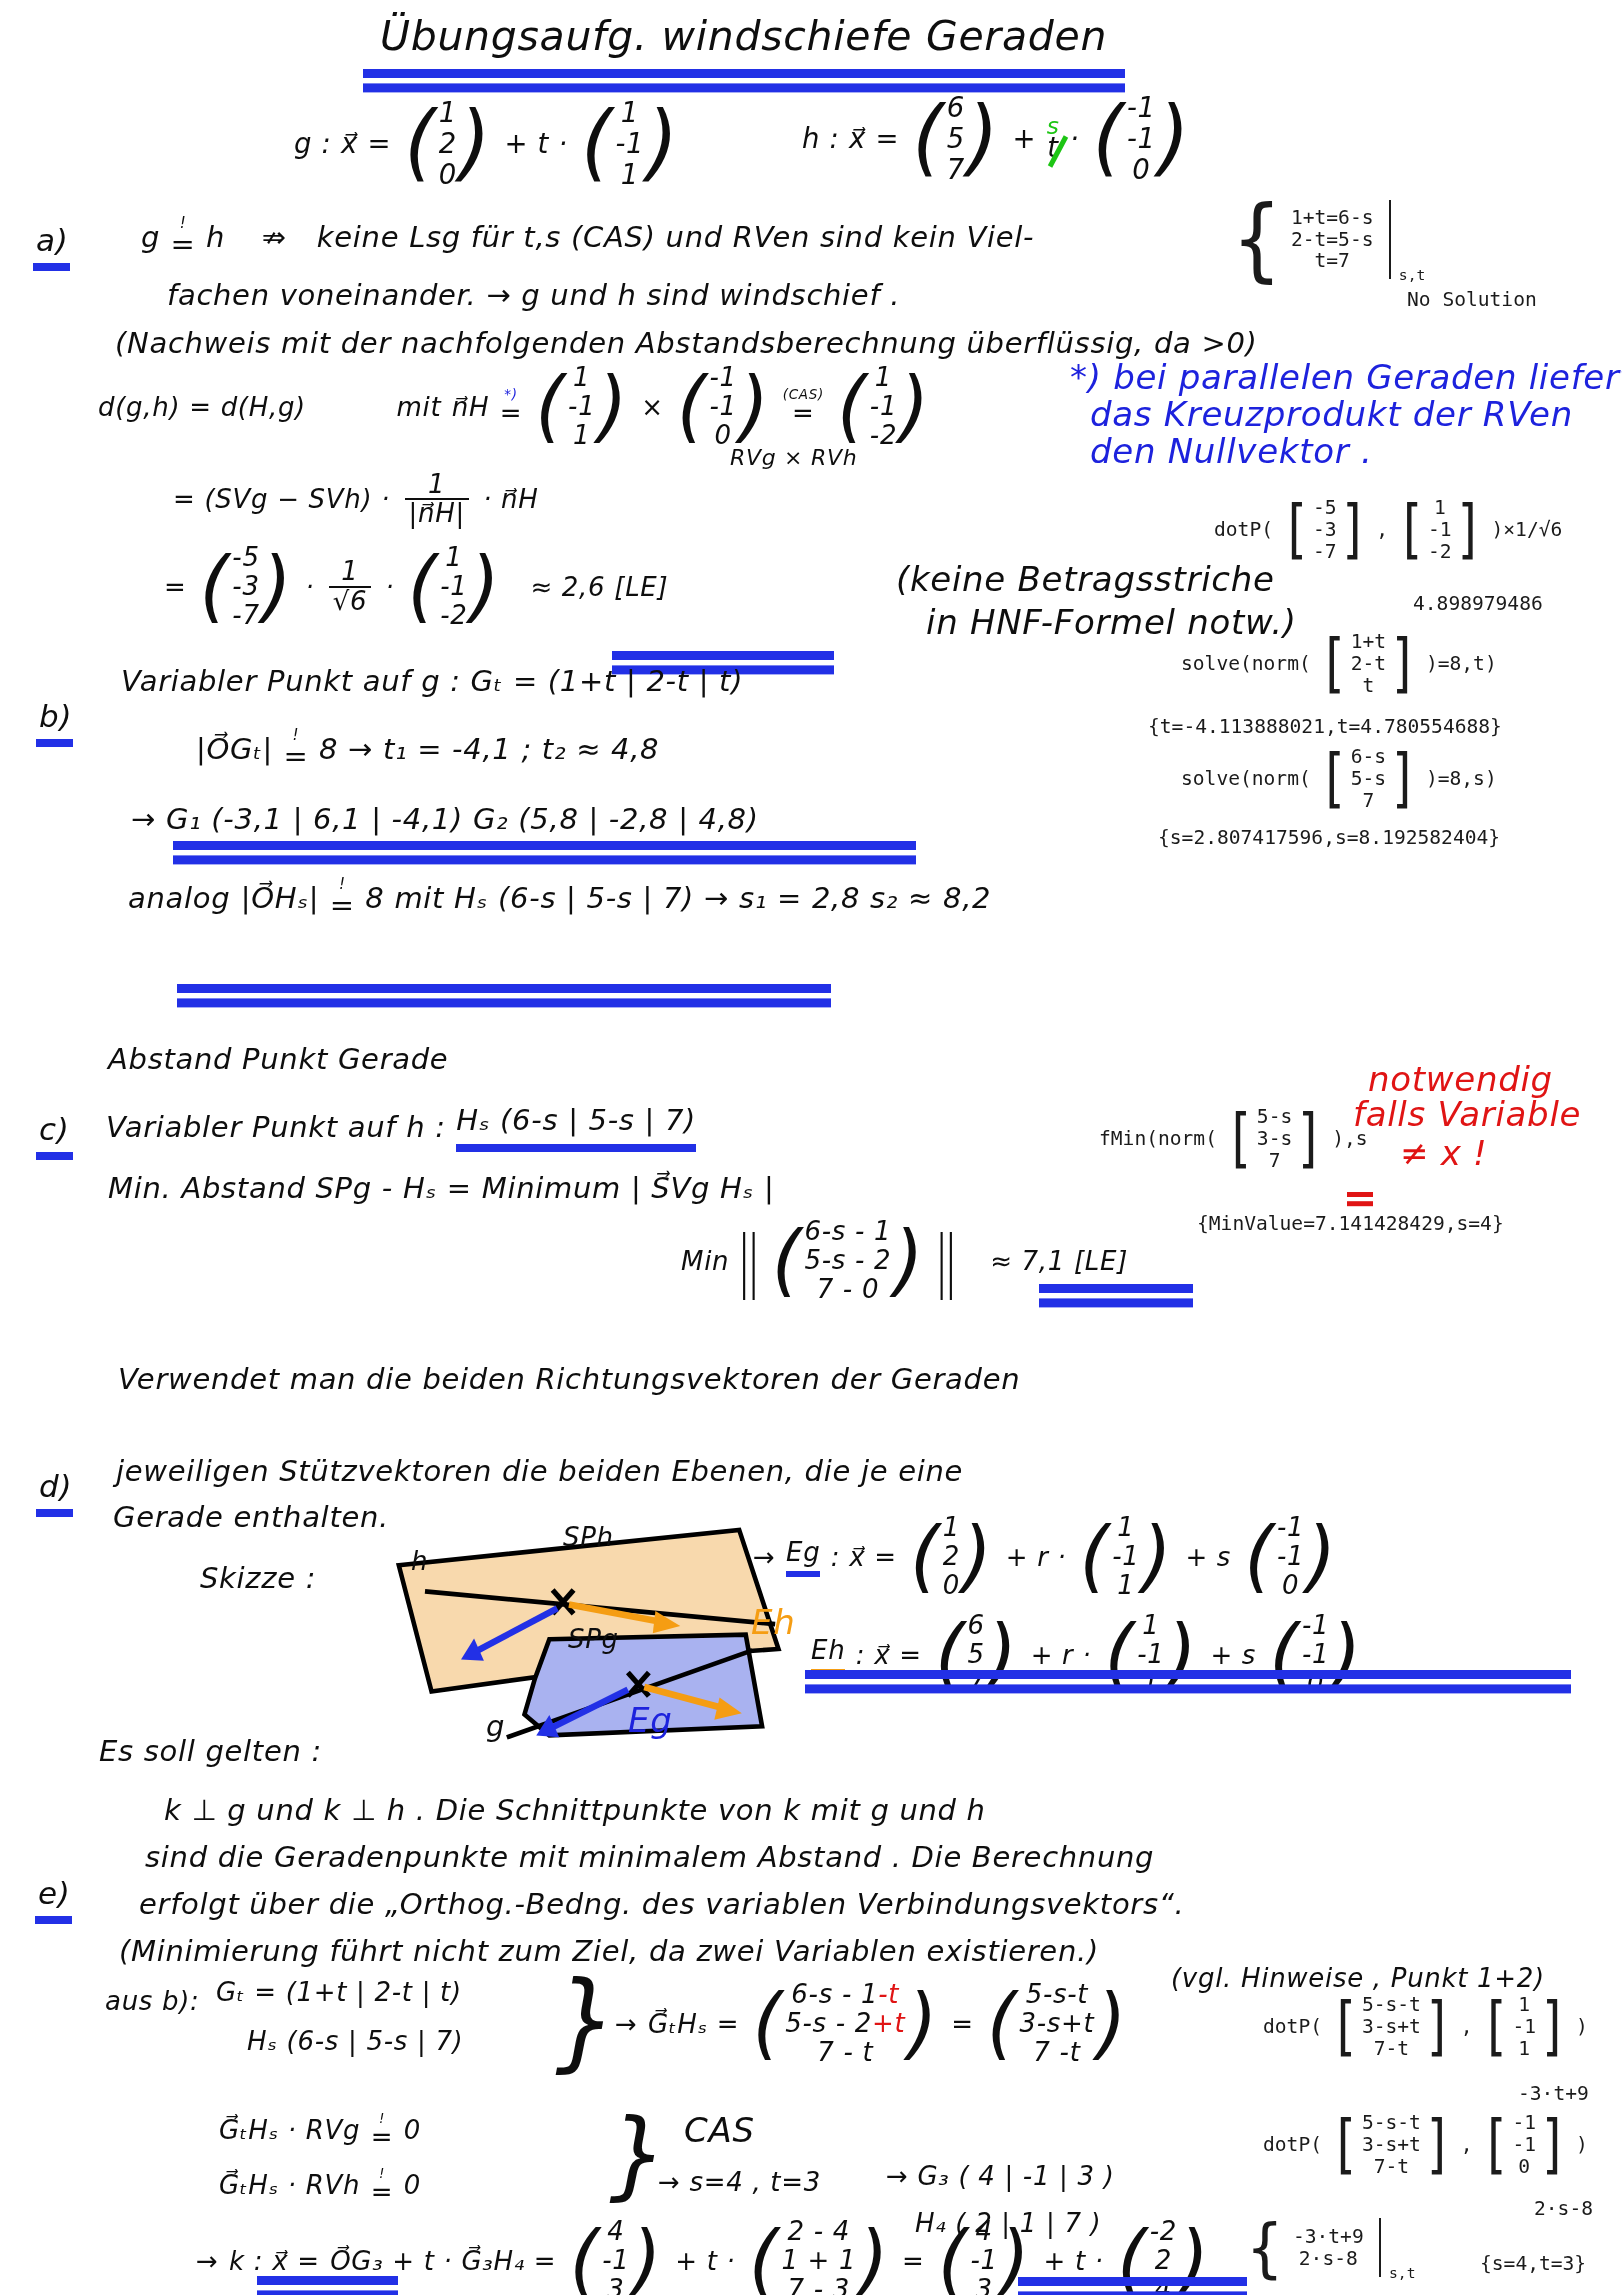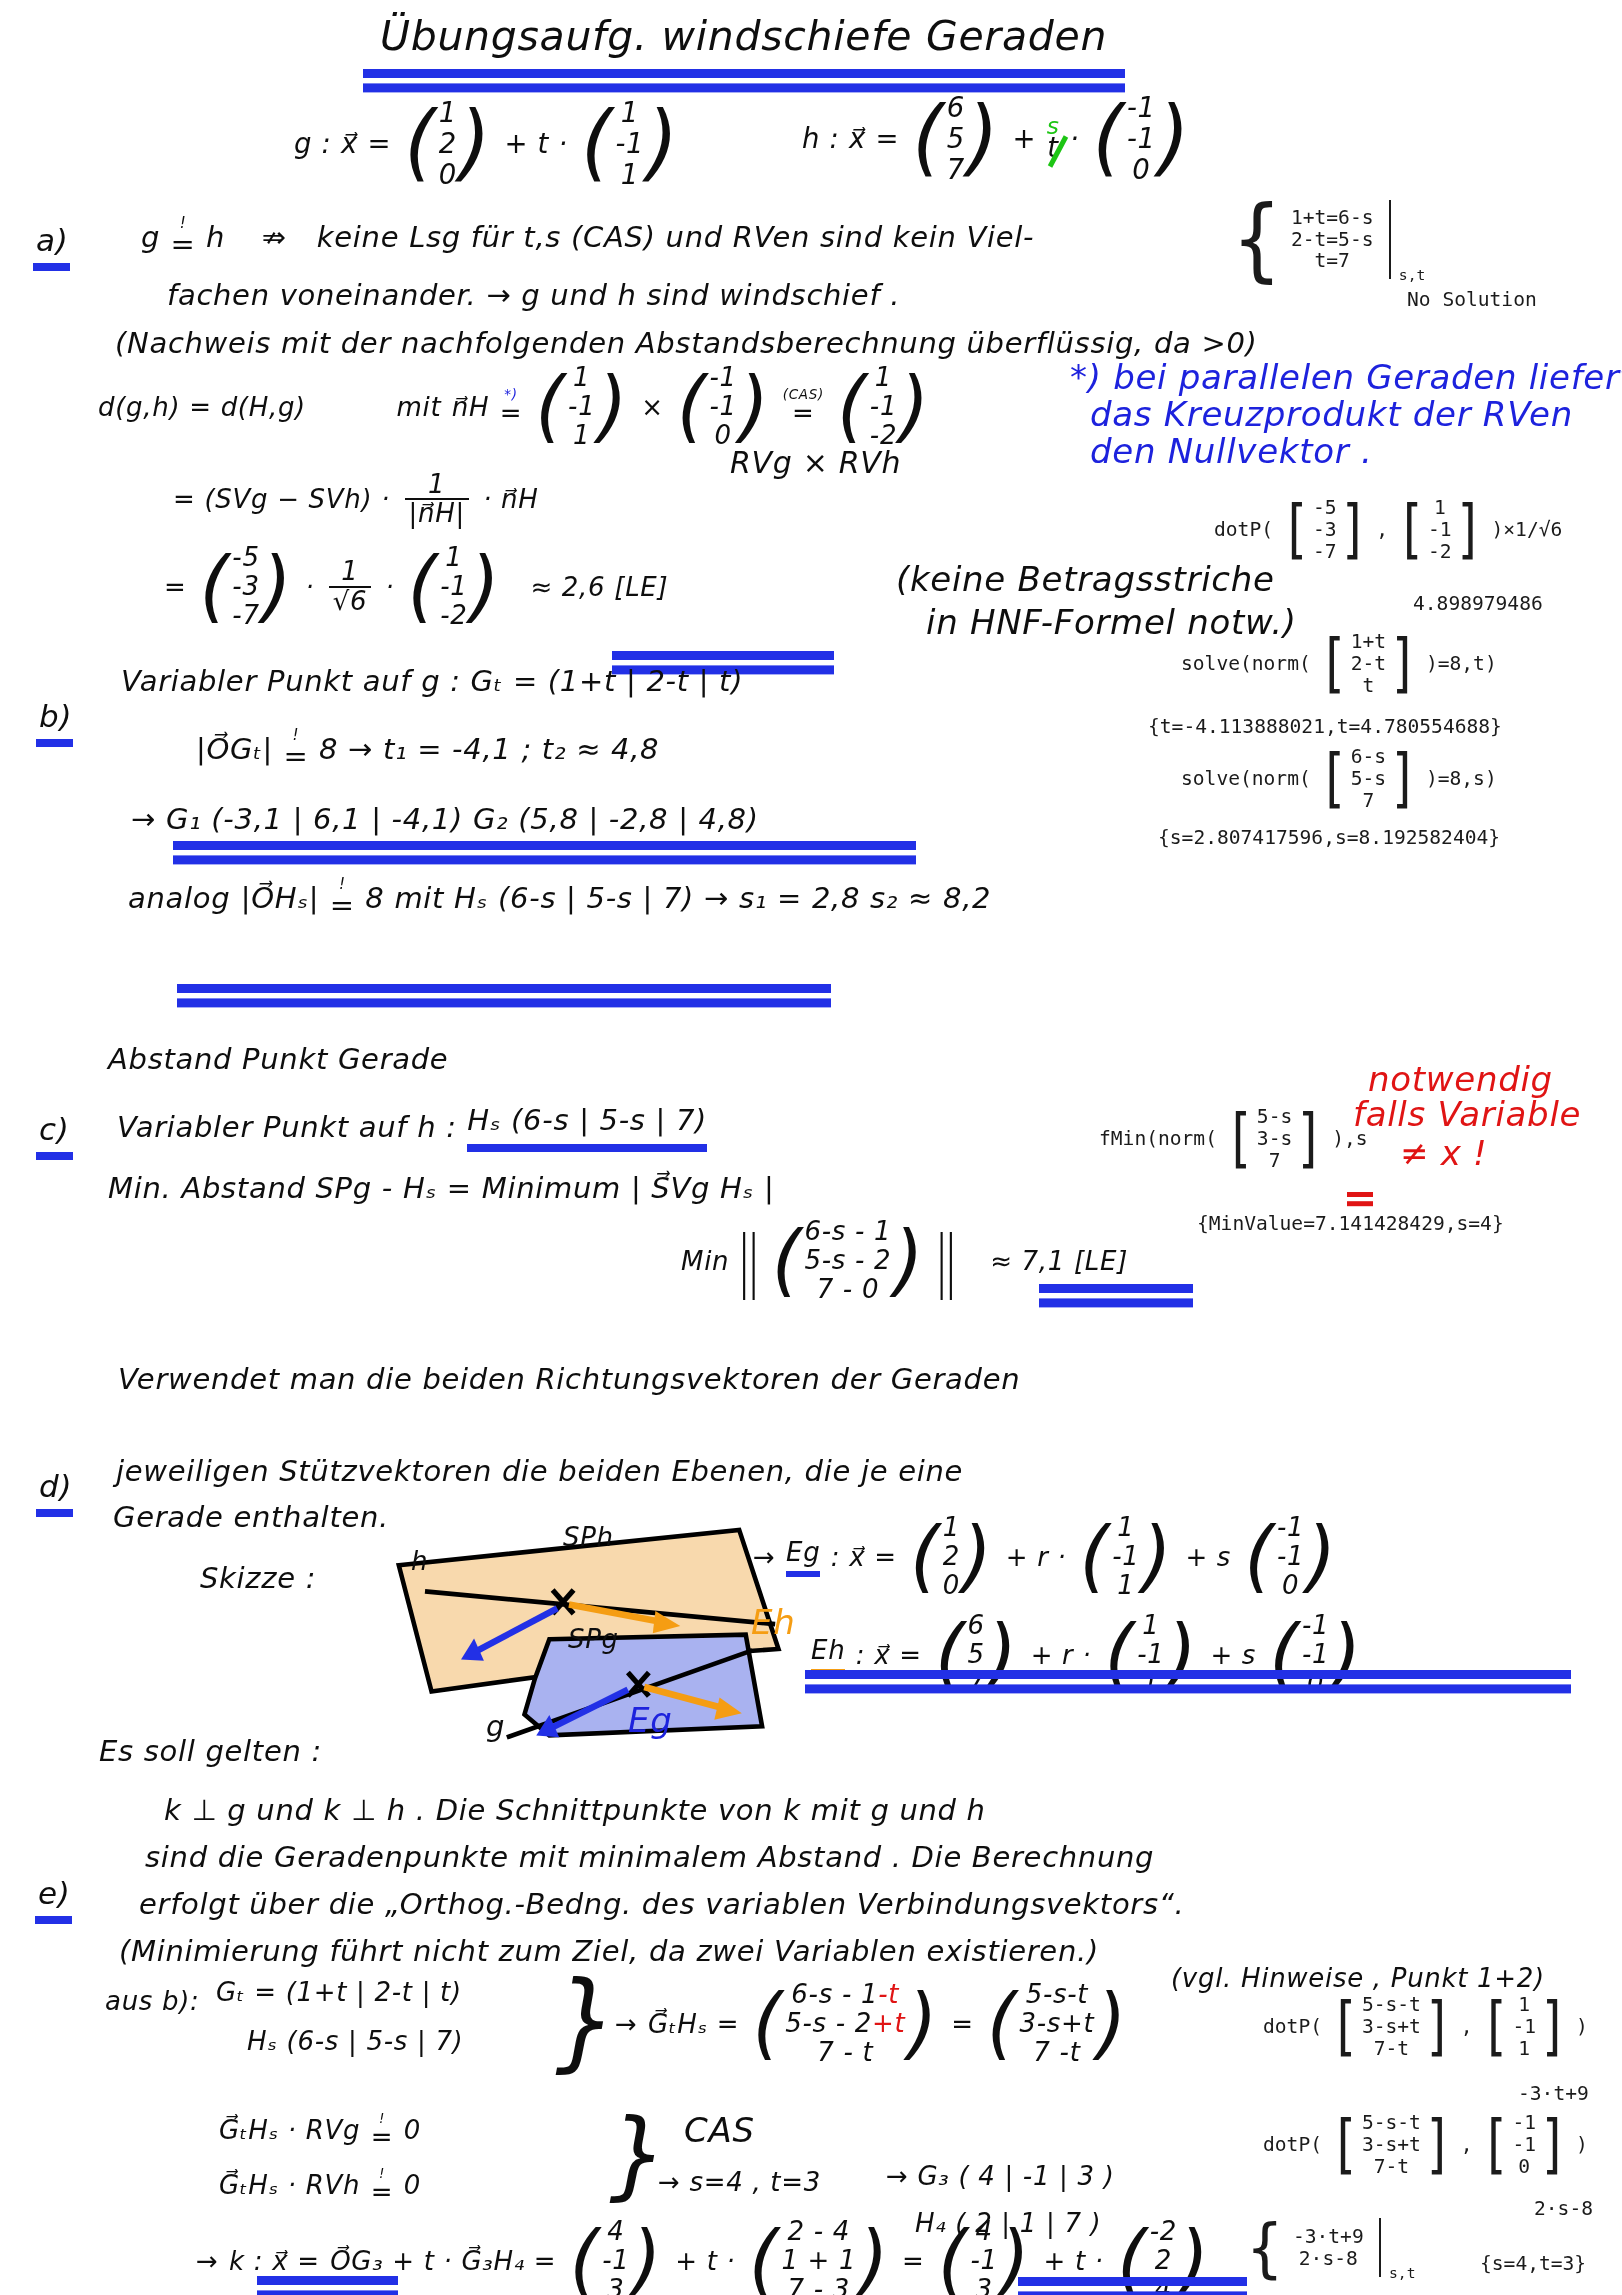--- a/index.html
+++ b/index.html
@@ -5,21 +5,21 @@
   *{box-sizing:border-box}
   body{margin:0;background:#e9e9e9}
   .page{position:relative;width:1623px;height:2295px;background:#ffffff;overflow:hidden;
         font-family:"DejaVu Sans",sans-serif}
   .abs{position:absolute;white-space:nowrap}
   .row{display:flex;align-items:center;gap:10.5px;white-space:nowrap}
   .rowc{gap:5.2px}
   .hw{font-style:italic;color:#0e0e0e;letter-spacing:0.7px}
   .cas{font-family:"DejaVu Sans Mono",monospace;color:#1b1b1b;font-style:normal;letter-spacing:0}
   .fs62{font-size:41px}.fs44{font-size:29px}.fs42{font-size:27.5px}
-  .fs40{font-size:26px}.fs38{font-size:34px}.fs34{font-size:30px}.fs30{font-size:19.6px}
+  .fs40{font-size:26px}.fs38{font-size:34px}.fs34{font-size:22px}.fs30{font-size:19.6px}
   .blue{color:#1d22dd}.red{color:#e01414}.green{color:#1dc514}.orangec{color:#f59d13}
   .vec{display:inline-flex;align-items:center;margin:0 2.6px}
   .vec .vcol{display:inline-flex;flex-direction:column;align-items:center;line-height:1.12;padding:0 2.6px}
   .vec::before{content:"(";font-size:2.9em;font-weight:200;line-height:.9;transform:scaleY(1.05)}
   .vec::after{content:")";font-size:2.9em;font-weight:200;line-height:.9;transform:scaleY(1.05)}
   .vec.casv::before{content:"[";font-size:2.5em;font-weight:400;transform:scaleY(1.3)}
   .vec.casv::after{content:"]";font-size:2.5em;font-weight:400;transform:scaleY(1.3)}
   .vec.plain::before,.vec.plain::after{content:"";display:none}
   .stk{display:inline-flex;flex-direction:column;align-items:center;line-height:.9;vertical-align:middle}
   .stk .top{font-size:.52em;line-height:1}
@@ -263,21 +263,21 @@
           <span>5-s</span>
           <span>7</span>
         </span>
       </span>
     <span>)=8,s)</span>
   </div>
   <div class="abs cas fs30" style="left:1158px;top:826px">{s=2.807417596,s=8.192582404}</div>
 
   <div class="abs hw sec" style="left:39px;top:1039px">c)</div>
   <div class="abs hw fs44" style="left:108px;top:1042px">Abstand  Punkt  Gerade</div>
-  <div class="abs row hw fs44" style="left:117px;top:1103px">
+  <div class="abs row hw fs44" style="left:106px;top:1103px">
     <span>Variabler Punkt auf  h :</span>
     <span class="u-blue">Hₛ (6-s | 5-s | 7)</span>
   </div>
   <div class="abs hw fs44" style="left:108px;top:1171px">Min. Abstand   SPg - Hₛ  =  Minimum | S⃗Vg Hₛ |</div>
   <div class="abs row hw fs40" style="left:681px;top:1217px">
     <span>Min</span>
     <span class="nbar">||</span>
     <span class="vec">
         <span class="vcol">
           <span>6-s - 1</span>

